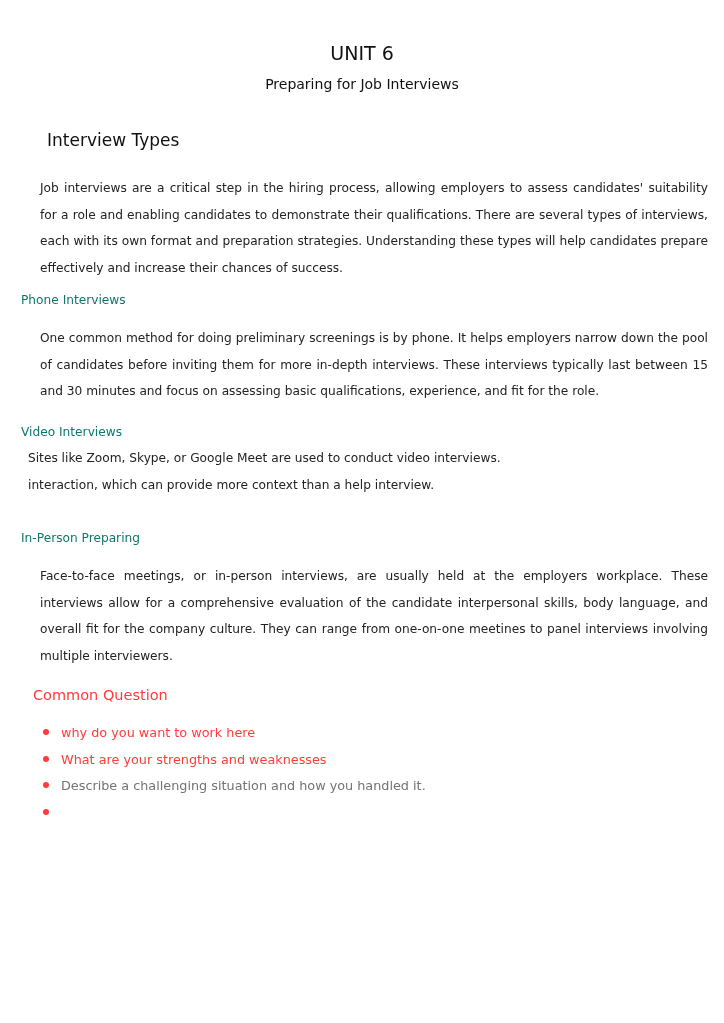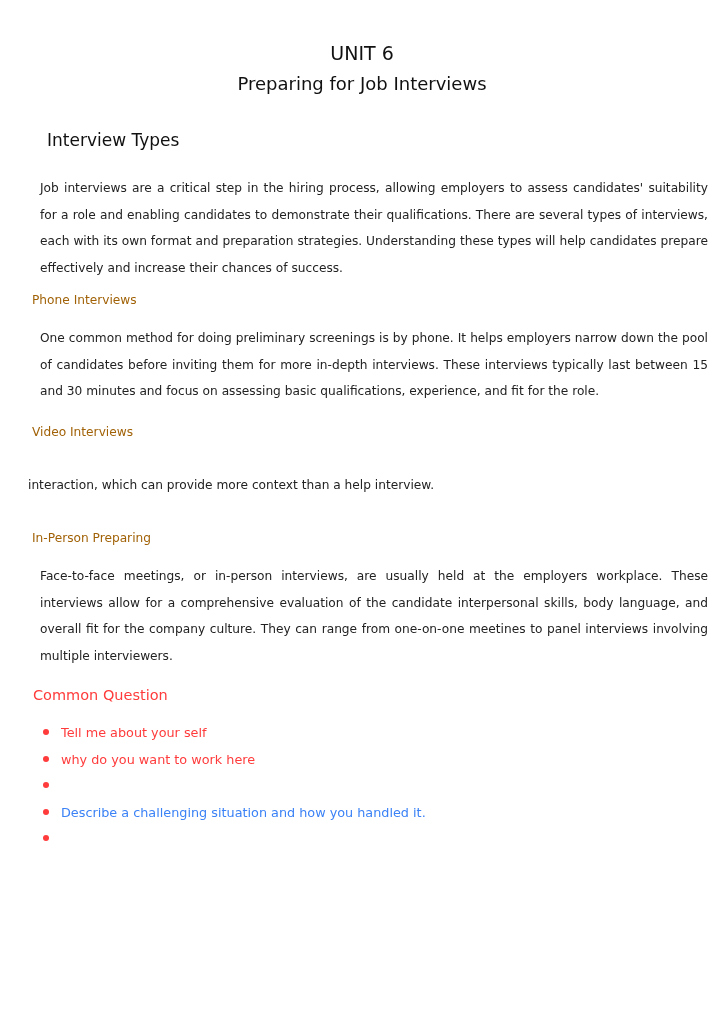--- a/index.html
+++ b/index.html
@@ -28,21 +28,21 @@
       text-align: center;
       font-size: 19px;
       line-height: 26px;
       color: #111;
     }
     .unit-subtitle {
       position: absolute;
       left: 0; right: 0;
       top: 74px;
       text-align: center;
-      font-size: 18px;
+      font-size: 14px;
       line-height: 20px;
       color: #111;
     }
     .section-heading {
       position: absolute;
       left: 47px;
       top: 130px;
       font-size: 17px;
       line-height: 20px;
       color: #111;
@@ -53,24 +53,24 @@
       width: 668px;
       font-size: 12.2px;
       line-height: 26.5px;
       text-align: justify;
       text-align-last: left;
       color: #222;
       margin: 12px;
     }
     .sub-heading {
       position: absolute;
-      left: 32px;
+      left: 21px;
       font-size: 12.2px;
       line-height: 18px;
-      color: #a16207;
+      color: #0f766e;
     }
     .plain-line {
       position: absolute;
       left: 28px;
       font-size: 12.2px;
       line-height: 18px;
       color: #222;
       white-space: nowrap;
     }
     .red-heading {
@@ -116,40 +116,38 @@
   <div class="unit-title">UNIT 6</div>
   <div class="unit-subtitle">Preparing for Job Interviews</div>
 
   <div class="section-heading">Interview Types</div>
   <p class="para" style="top:163px;">Job interviews are a critical step in the hiring process, allowing employers to assess candidates' suitability for a role and enabling candidates to demonstrate their qualifications. There are several types of interviews, each with its own format and preparation strategies. Understanding these types will help candidates prepare effectively and increase their chances of success.</p>
 
   <div class="sub-heading" style="top:291px;">Phone Interviews</div>
   <p class="para" style="top:313px;">One common method for doing preliminary screenings is by phone. It helps employers narrow down the pool of candidates before inviting them for more in-depth interviews. These interviews typically last between 15 and 30 minutes and focus on assessing basic qualifications, experience, and fit for the role.</p>
 
   <div class="sub-heading" style="top:423px;">Video Interviews</div>
+  <div class="plain-line" style="top:449px;">Sites like Zoom, Skype, or Google Meet are used to conduct video interviews.</div>
   <div class="plain-line" style="top:476px;">interaction, which can provide more context than a help interview.</div>
 
   <div class="sub-heading" style="top:529px;">In-Person Preparing</div>
   <p class="para" style="top:551px;">Face-to-face meetings, or in-person interviews, are usually held at the employers workplace. These interviews allow for a comprehensive evaluation of the candidate interpersonal skills, body language, and overall fit for the company culture. They can range from one-on-one meetines to panel interviews involving multiple interviewers.</p>
 
   <div class="red-heading" style="color: rgb(255, 59, 59);">Common Question</div>
 
   <ul class="q-list">
     <li class="q-item" style="color: rgb(255, 59, 59);">
       <span class="q-bullet" style="background: rgb(255, 59, 59);"></span>
-      <span>Tell me about your self</span>
-    </li>
-    <li class="q-item" style="color: rgb(255, 59, 59);">
-      <span class="q-bullet" style="background: rgb(255, 59, 59);"></span>
       <span>why do you want to work here</span>
     </li>
     <li class="q-item" style="color: rgb(255, 59, 59);">
       <span class="q-bullet" style="background: rgb(255, 59, 59);"></span>
+      <span>What are your strengths and weaknesses</span>
     </li>
-    <li class="q-item" style="color: #3b82f6;">
+    <li class="q-item" style="color: #737373;">
       <span class="q-bullet" style="background: rgb(255, 59, 59);"></span>
       <span>Describe a challenging situation and how you handled it.</span>
     </li>
     <li class="q-item" style="color: rgb(255, 59, 59);">
       <span class="q-bullet" style="background: rgb(255, 59, 59);"></span>
     </li>
   </ul>
 
 </div>
 

